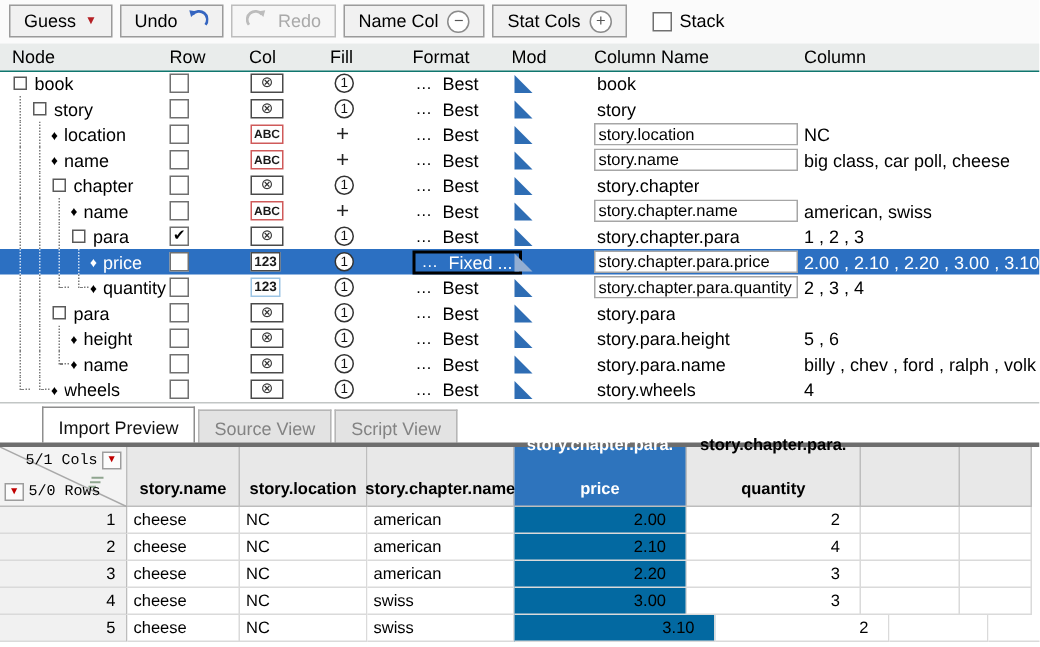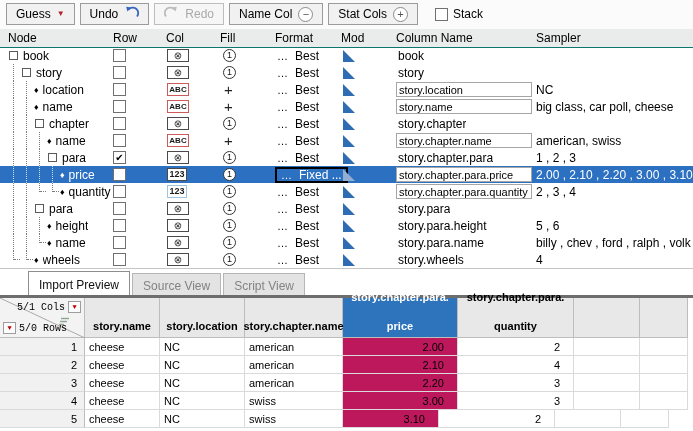--- a/index.html
+++ b/index.html
@@ -90,21 +90,21 @@
   .corner-cols{position:absolute;top:3px;right:3px;display:flex;align-items:center;gap:3px;}
   .corner-rows{position:absolute;bottom:3px;left:3px;display:flex;align-items:center;gap:3px;}
   .rtbtn{width:13px;height:12px;border:1px solid #9d9d9d;background:#fcfcfc;display:inline-flex;
          align-items:center;justify-content:center;box-sizing:border-box;}
   .rtbtn span{color:#c00000;font-size:7px;line-height:1;}
   .corner-panel-icon{position:absolute;top:19px;right:14px;}
   .prow{display:flex;}
   .pd-cell{height:18px;box-sizing:border-box;border-right:1px solid #dadada;border-bottom:1px solid #dadada;
            font-size:11px;display:flex;align-items:center;background:#fff;}
   .pd-cell.num{justify-content:flex-end;}
-  .pd-cell.selcol{background:#be185d;}
+  .pd-cell.selcol{background:#0369a1;}
   .pd-rownum{background:#f1f1f1;border-right:1px solid #bdbdbd;border-bottom:1px solid #dadada;
              justify-content:flex-end;}
 </style>
 </head>
 <body>
 
 <div id="toolbar-strip"></div>
 
 <div id="toolbar">
   <div class="btn">
@@ -145,21 +145,21 @@
 
 <div id="tree-header">
     <div class="tr">
       <div class="c-node">Node</div>
       <div class="c-row">Row</div>
       <div class="c-col">Col</div>
       <div class="c-fill">Fill</div>
       <div class="c-format">Format</div>
       <div class="c-mod">Mod</div>
       <div class="c-name">Column Name</div>
-      <div class="c-sampler">Sampler</div>
+      <div class="c-sampler">Column</div>
     </div>
   </div>
 <div id="tree-rows">
     <div class="tr">
       <div class="c-node">
         <span class="nd-sq"></span>
         <span class="node-label">book</span>
       </div>
       <div class="c-row">
         <span class="cb"></span>
@@ -662,19 +662,19 @@
         <div class="pd-cell num selcol" style="width: 115px; padding-right: 13px;">3.00</div>
         <div class="pd-cell num" style="width: 116px; padding-right: 13px;">3</div>
         <div class="pd-cell" style="width: 66px; padding-left: 4px;"></div>
         <div class="pd-cell" style="width: 48px; padding-left: 4px;"></div>
       </div>
       <div class="prow">
         <div class="pd-cell pd-rownum" style="width: 85px; padding-right: 7px;">5</div>
         <div class="pd-cell" style="width: 75px; padding-left: 4px;">cheese</div>
         <div class="pd-cell" style="width: 85px; padding-left: 4px;">NC</div>
         <div class="pd-cell" style="width: 98px; padding-left: 4px;">swiss</div>
-        <div class="pd-cell num selcol" style="width: 96px; padding-right: 13px;">3.10</div>
+        <div class="pd-cell num selcol" style="width: 134px; padding-right: 13px;">3.10</div>
         <div class="pd-cell num" style="width: 116px; padding-right: 13px;">2</div>
         <div class="pd-cell" style="width: 66px; padding-left: 4px;"></div>
         <div class="pd-cell" style="width: 48px; padding-left: 4px;"></div>
       </div>
     </div>
 </div>
 
 </body></html>

